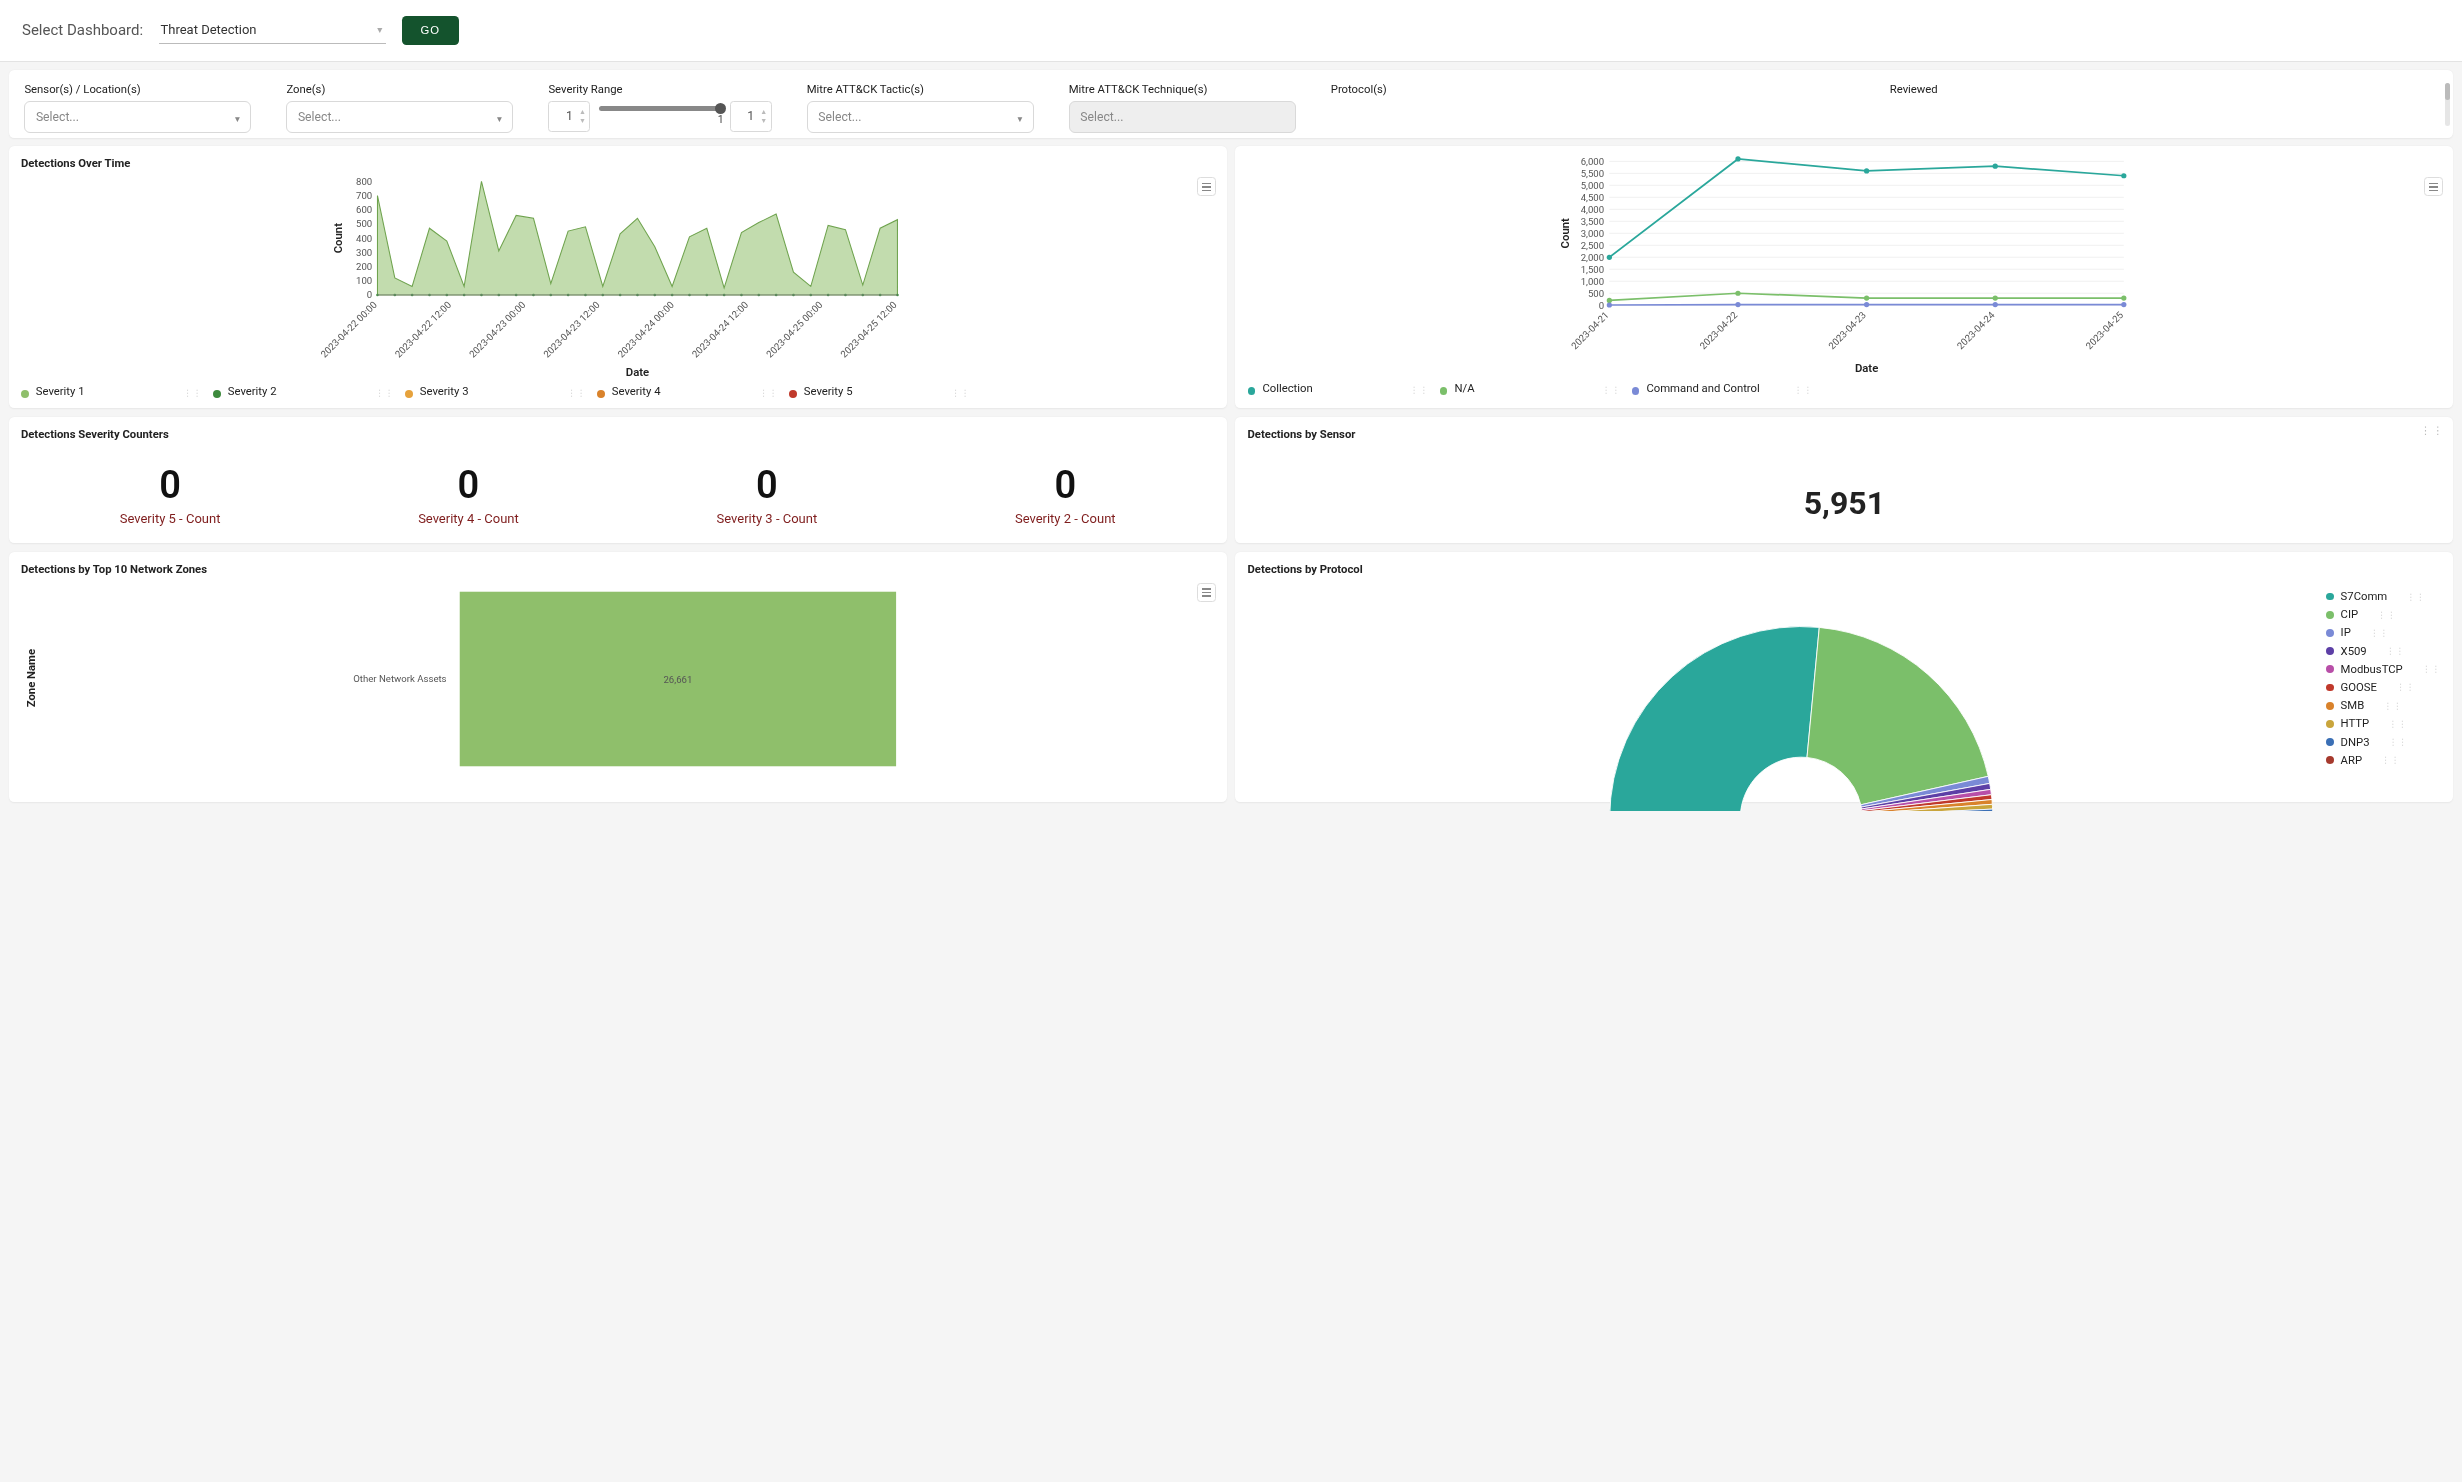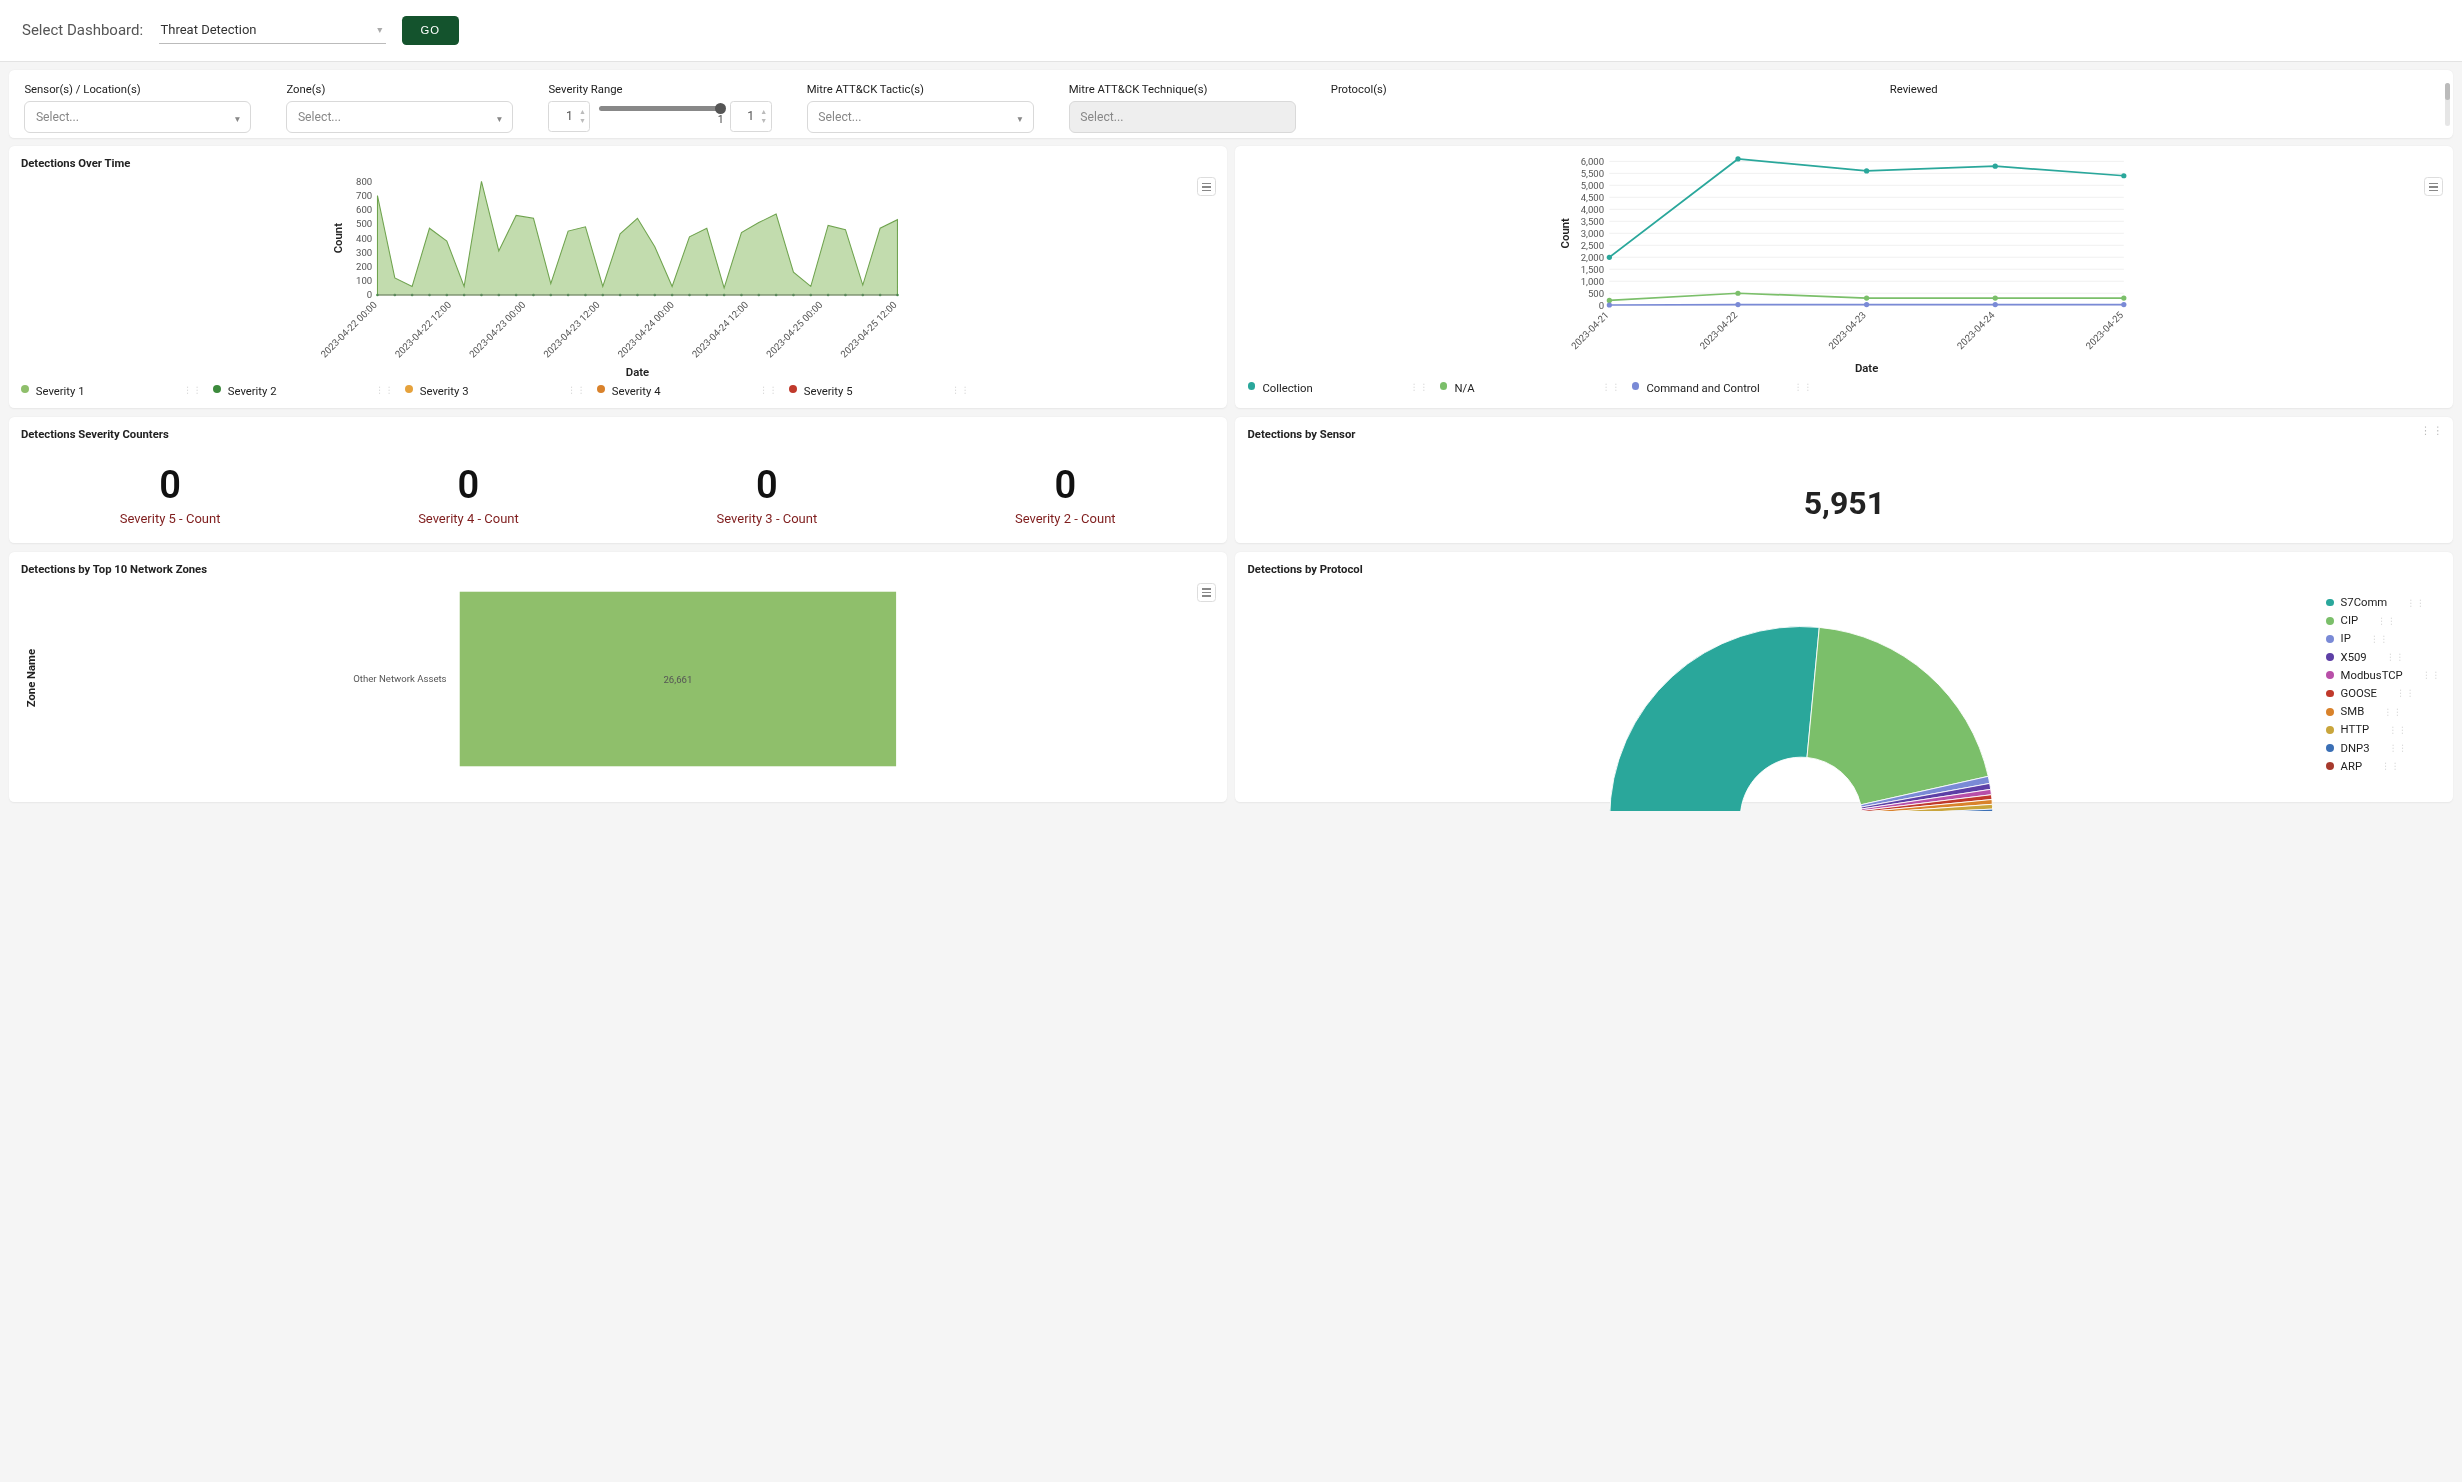--- a/index.html
+++ b/index.html
@@ -28,35 +28,35 @@
   .panels { display:grid; grid-template-columns:1fr 1fr; gap:8.7px; padding:8.7px; }
   .panel { background:#fff; border-radius:5.2px; box-shadow:0 0.9px 1.7px rgba(0,0,0,0.06); padding:10.5px 12.2px; position:relative; }
   .panel-title { font-size:11.3px; font-weight:700; color:#222; margin-bottom:7px; }
   .legend-btn { position:absolute; top:31px; right:10.5px; width:19px; height:19px; border:0.9px solid #ddd; border-radius:3.5px; display:flex; flex-direction:column; align-items:center; justify-content:center; gap:1.7px; background:#fff; cursor:pointer;}
   .legend-btn span { width:8.7px; height:1.7px; background:#888; display:block;}
   .menu-dots { position:absolute; top:7px; right:8.7px; color:#bbb; font-size:10.5px; letter-spacing:1.7px; cursor:pointer;}
   svg { display:block; overflow:visible;}
   .tick { font-size:11px; fill:#555; }
   .y-title { font-size:13px; fill:#222; font-weight:600;}
   .legend-row { display:flex; flex-wrap:wrap; gap:5.2px 0; margin-top:7px; }
-  .legend-item { display:flex; align-items:flex-start; min-width:192px; font-size:11.3px; color:#222; }
+  .legend-item { display:flex; align-items:flex-end; min-width:192px; font-size:11.3px; color:#222; }
   .legend-item .dot { width:7.9px; height:7.9px; border-radius:50%; margin-right:7px;}
   .legend-item .drag { margin-left:auto; margin-right:10.5px; color:#ccc; font-size:8.7px; letter-spacing:0.9px; cursor:grab;}
   .counters { display:flex; justify-content:space-around; padding:15.7px 0 7px 0;}
   .counter { text-align:center; }
   .counter .val { font-size:38px; font-weight:600; color:#111; }
   .counter .lbl { font-size:13px; color:#7f1d1d; margin-top:3.5px;}
   .sensor-big { text-align:center; padding:8.7px 0;}
   .sensor-big .val{ font-size:32px; font-weight:700;margin-top:28px; }
   .sensor-big .lbl{ font-size:14px; color:#333; margin-top:1.7px;}
   .panel.short { min-height:122px;}
   .barrow-wrap { display:flex; height:192px;}
   .barrow-ylabel { writing-mode:vertical-rl; transform:rotate(180deg); font-size:11.3px; font-weight:700; align-self:center; padding-right:3.5px;}
   .barrow-svg { flex:1;}
-  .protocol-legend { position:absolute; right:12.2px; top:44px; display:flex; flex-direction:column; gap:5.2px; font-size:11.3px;}
+  .protocol-legend { position:absolute; right:12.2px; top:38px; display:flex; flex-direction:column; gap:5.2px; font-size:11.3px;}
   .protocol-legend .row { display:flex; align-items:center; gap:7px;}
   .protocol-legend .dot { width:7.9px; height:7.9px; border-radius:50%; }
   .protocol-legend .drag { margin-left:12.2px; color:#ccc; font-size:8.7px; letter-spacing:0.9px;}
 </style>
 </head>
 <body>
 
 <div class="top-bar">
   <span class="label">Select Dashboard:</span>
   <div class="dash-select">

